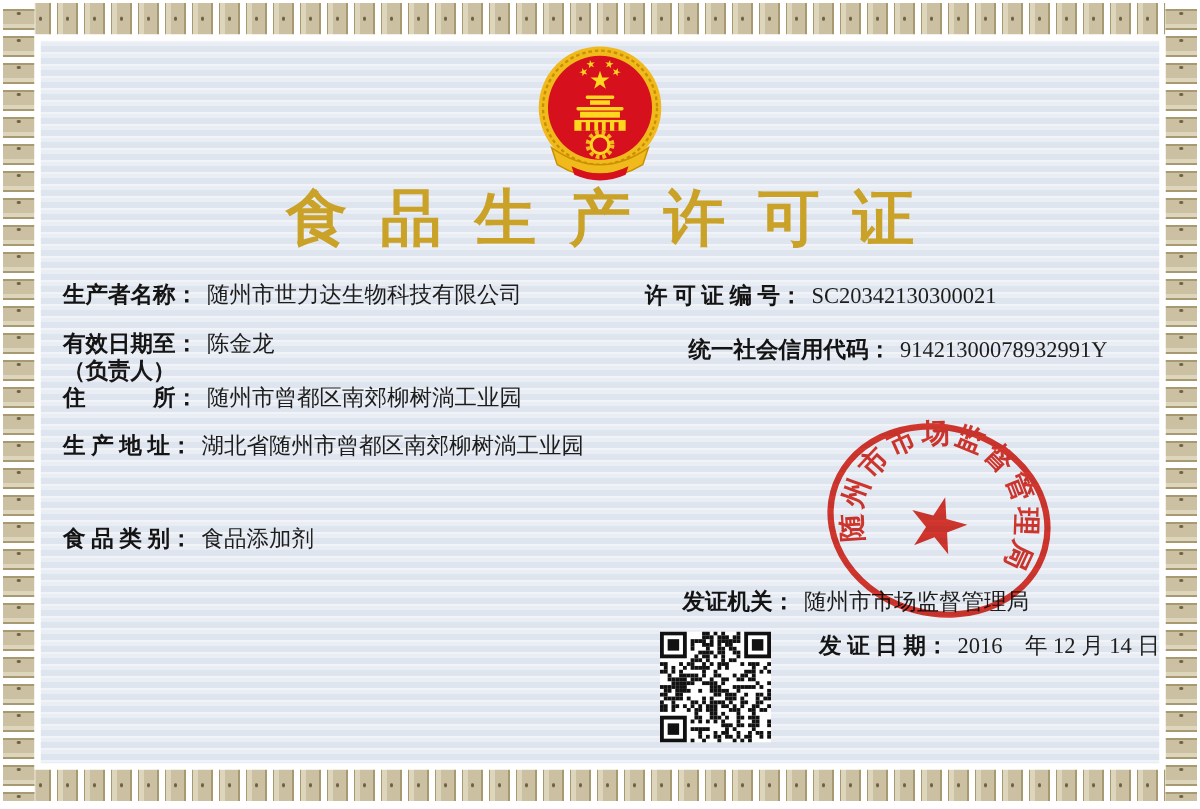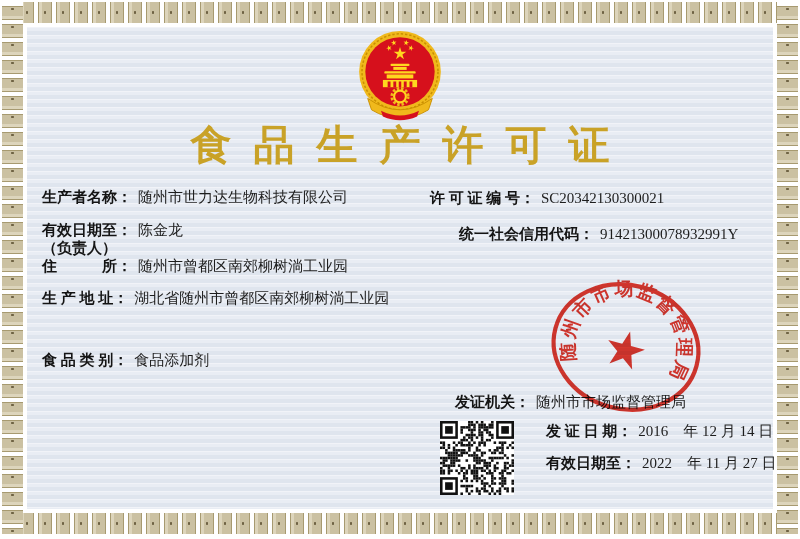--- a/index.html
+++ b/index.html
@@ -109,23 +109,20 @@
     <span class="lbl">许 可 证 编 号：</span><span class="val">SC20342130300021</span>
   </div>
   <div class="row" style="left:459px;top:226px">
     <span class="lbl">统一社会信用代码：</span><span class="val">91421300078932991Y</span>
   </div>
   <div class="row" style="left:455px;top:394px">
     <span class="lbl">发证机关：</span><span class="val">随州市市场监督管理局</span>
   </div>
   <div class="row" style="left:546px;top:423px">
     <span class="lbl">发 证 日 期：</span><span class="val">2016　年 12 月 14 日</span>
-  </div>
-  <div class="row" style="left:546px;top:455px">
-    <span class="lbl">有效日期至：</span><span class="val">2022　年 11 月 27 日</span>
   </div>
 
   <svg class="qr" id="qr-svg" viewBox="0 0 74 74">
       <rect x="0" y="0" width="74" height="74" fill="#ffffff"></rect>
       <rect x="28.06896551724138" y="0" width="2.5517241379310347" height="2.5517241379310347" fill="#111"></rect>
       <rect x="30.620689655172416" y="0" width="2.5517241379310347" height="2.5517241379310347" fill="#111"></rect>
       <rect x="35.724137931034484" y="0" width="2.5517241379310347" height="2.5517241379310347" fill="#111"></rect>
       <rect x="40.827586206896555" y="0" width="2.5517241379310347" height="2.5517241379310347" fill="#111"></rect>
       <rect x="51.0344827586207" y="0" width="2.5517241379310347" height="2.5517241379310347" fill="#111"></rect>
       <rect x="28.06896551724138" y="2.5517241379310347" width="2.5517241379310347" height="2.5517241379310347" fill="#111"></rect>

